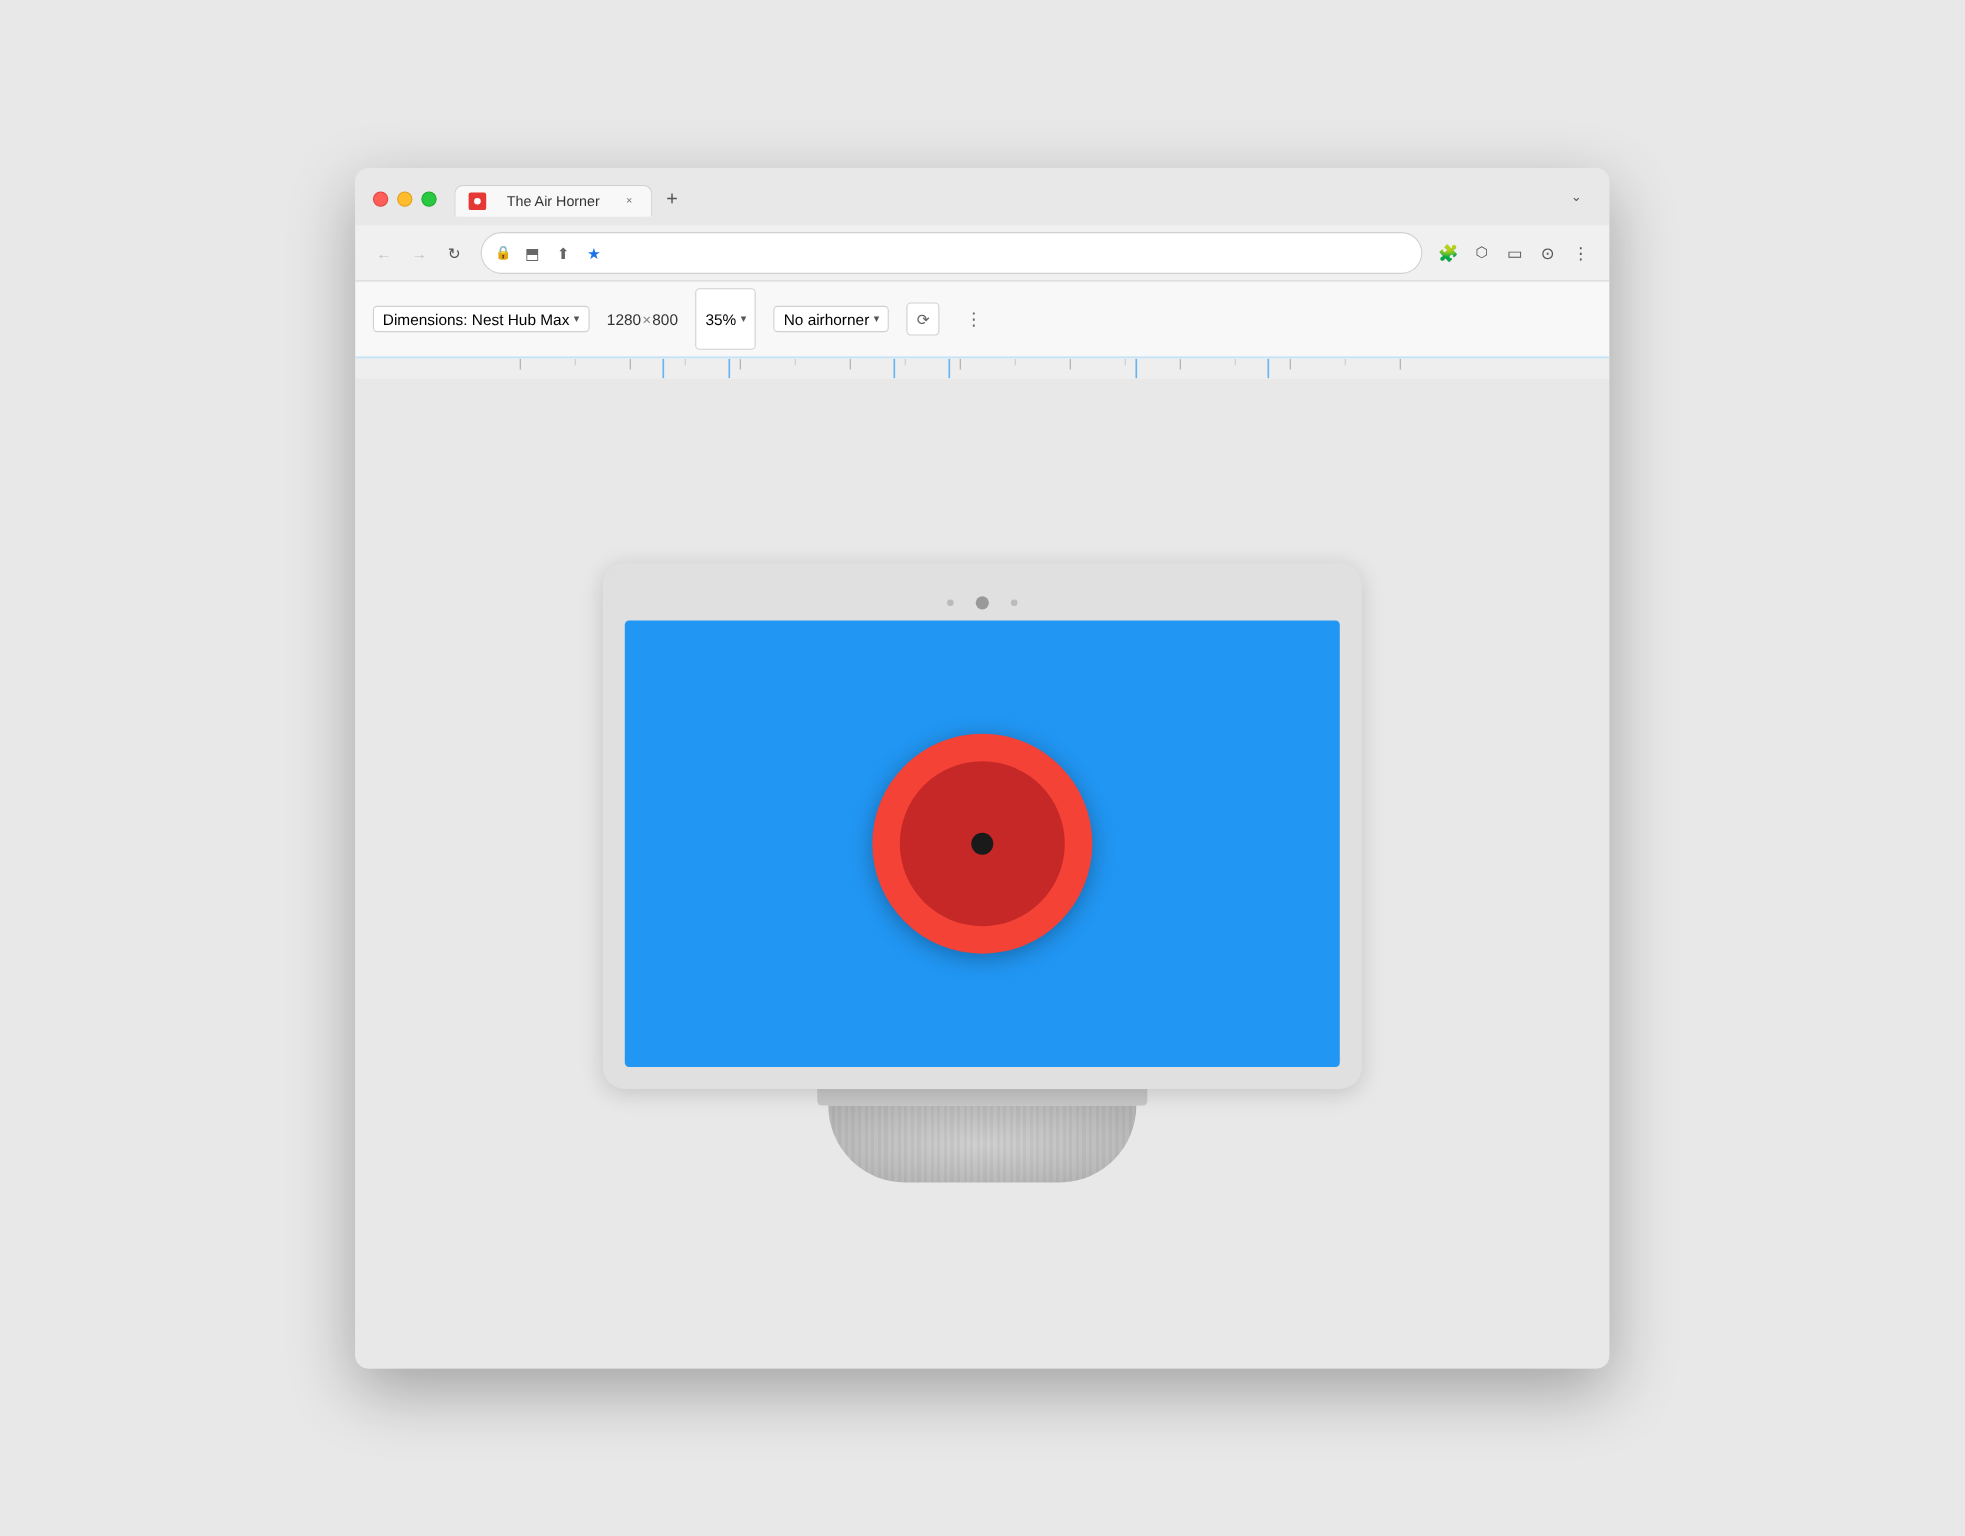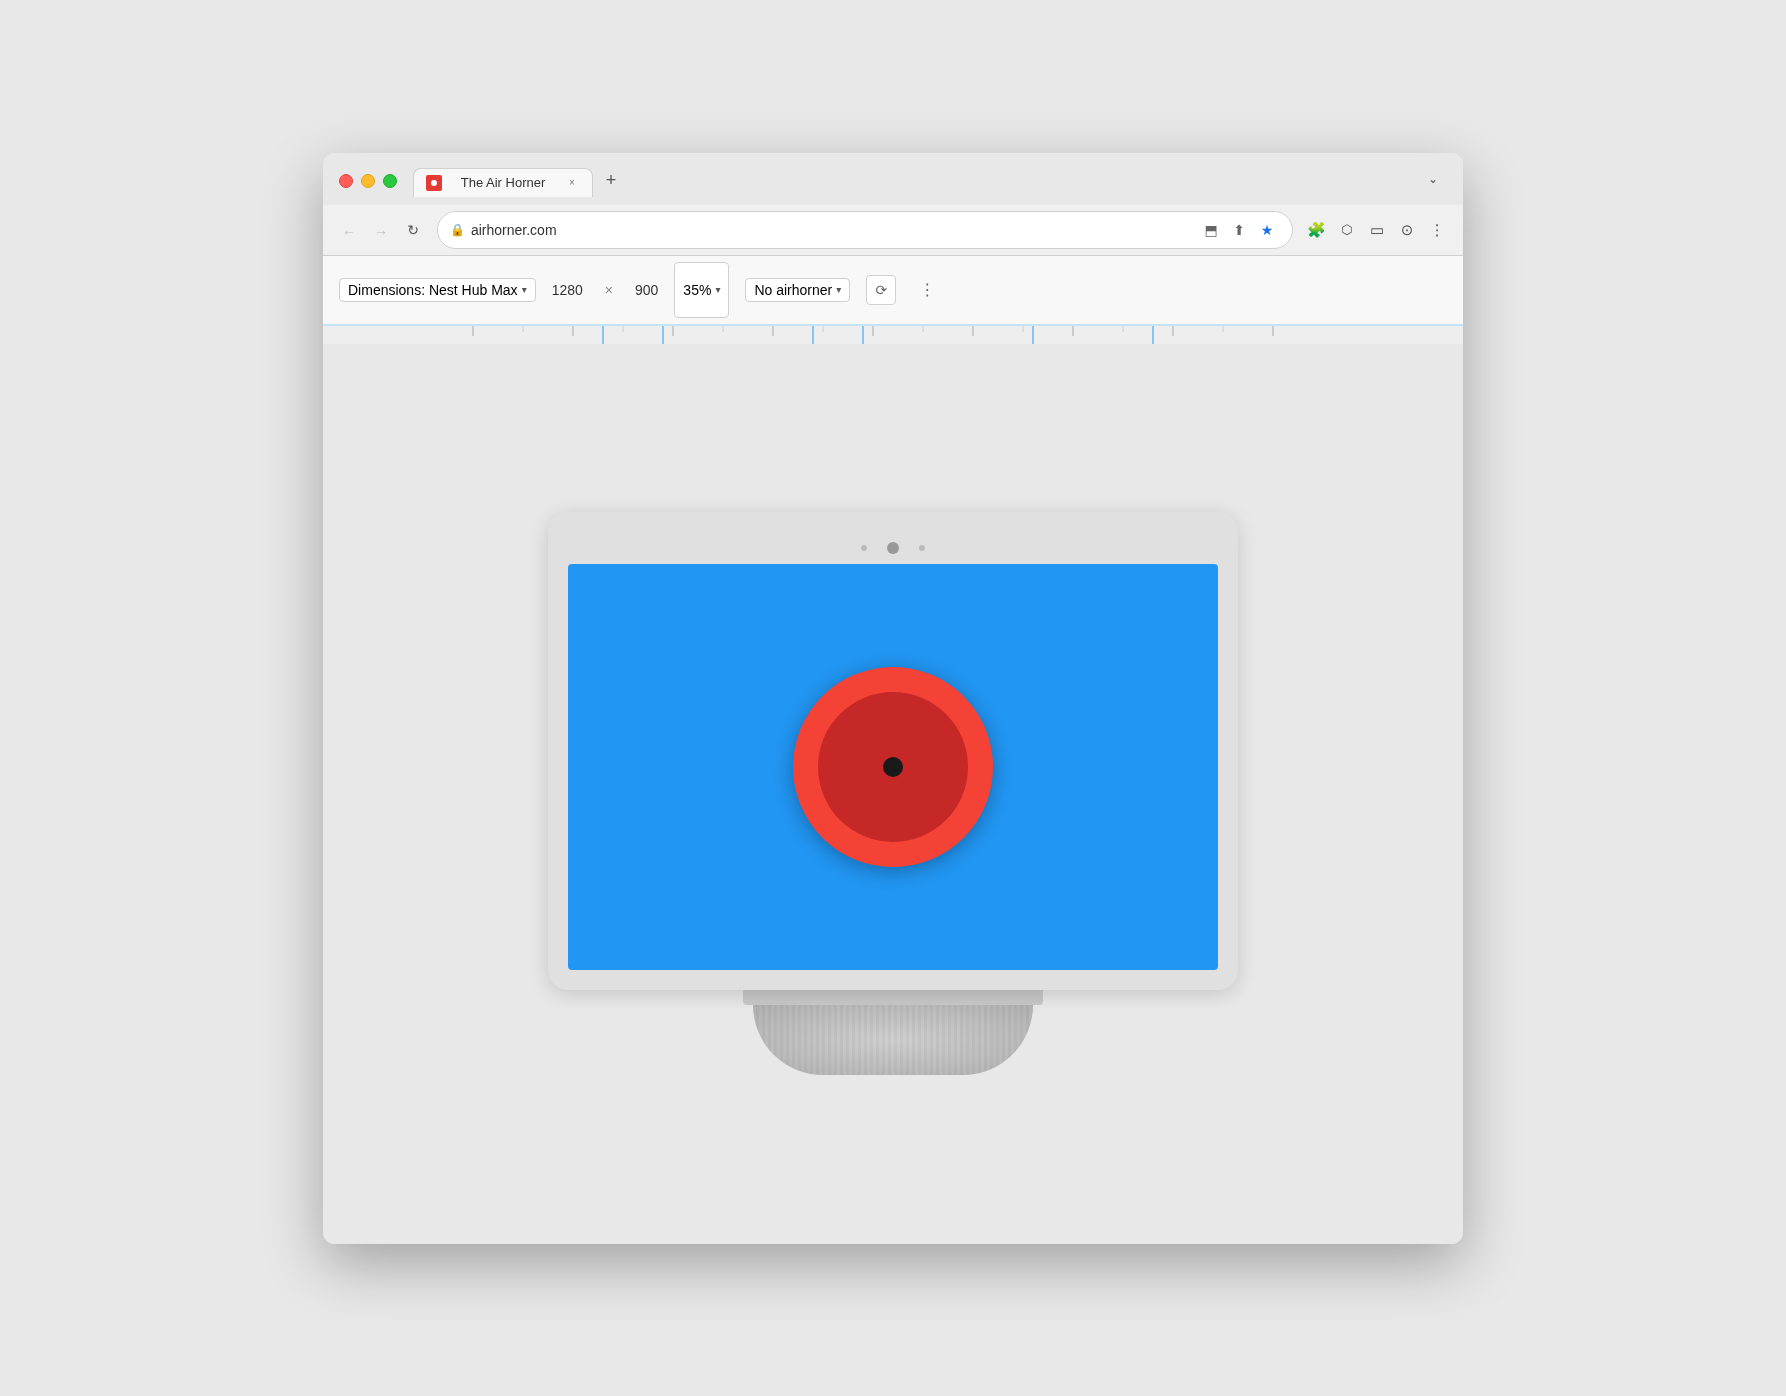--- a/index.html
+++ b/index.html
@@ -252,21 +252,21 @@
       background: white;
       border: 1px solid #d0d0d0;
       border-radius: 4px;
       padding: 3px 8px;
       cursor: pointer;
     }
 
     .dimension-value {
       display: flex;
       align-items: center;
-      gap: 22px;
+      gap: 1px;
       font-size: 14px;
       color: #333;
     }
 
     .dimension-x { color: #888; font-size: 14px; }
 
     .zoom-selector {
       display: flex;
       align-items: center;
       gap: 4px;
@@ -476,21 +476,20 @@
       <span>←</span>
     </div>
     <div class="nav-btn disabled">
       <span>→</span>
     </div>
     <div class="nav-btn">
       <span>↻</span>
     </div>
     <div class="address-bar">
       <span class="lock-icon">🔒</span>
-      <span class="url-text">airhorner.com</span>
       <div class="address-actions">
         <div class="address-action-btn">
           <span>⬒</span>
         </div>
         <div class="address-action-btn">
           <span>⬆</span>
         </div>
         <div class="address-action-btn star">
           <span>★</span>
         </div>
@@ -516,21 +515,21 @@
   </div>
 
   <div class="device-toolbar">
     <div class="dimension-selector">
       <span>Dimensions: Nest Hub Max</span>
       <span class="dropdown-arrow">▾</span>
     </div>
     <div class="dimension-value">
       <span>1280</span>
       <span class="dimension-x">×</span>
-      <span>900</span>
+      <span>800</span>
     </div>
     <div class="zoom-selector">
       <span>35%</span>
       <span class="dropdown-arrow">▾</span>
     </div>
     <div class="throttle-selector">
       <span>No airhorner</span>
       <span class="dropdown-arrow">▾</span>
     </div>
     <div class="rotate-btn">

